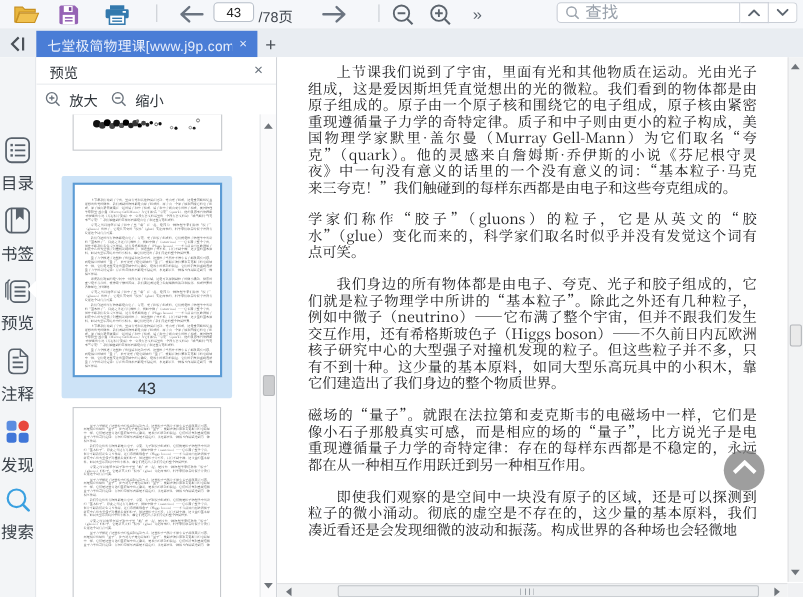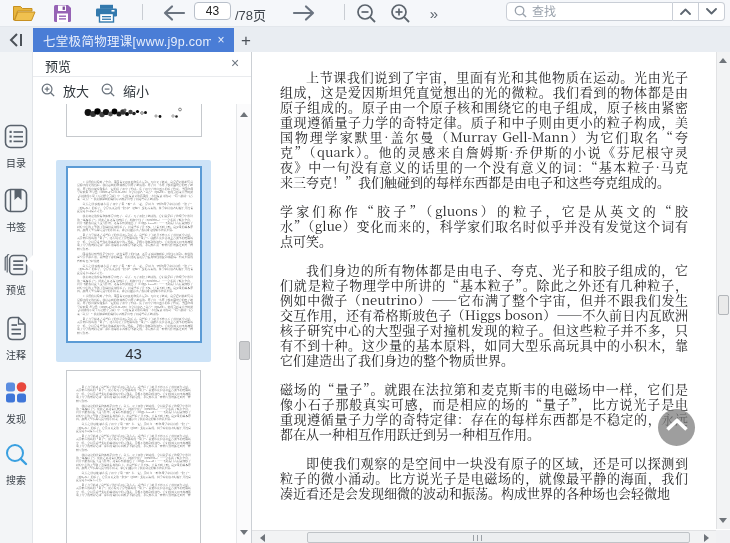--- a/index.html
+++ b/index.html
@@ -8,38 +8,38 @@
   #app { position:relative; width:730px; height:543px; background:#fff; overflow:hidden; }
   .abs { position:absolute; }
 
   
   .toolbar { left:0; top:0; width:730px; height:27px; background:#f5f7fa; border-bottom:1px solid #e3e7ec; }
   .tb-sep { top:4px; width:1px; height:16px; background:#c9cdd3; }
   .page-input { left:194px; top:2px; width:37px; height:18px; border:1px solid #b9c0ca; border-radius:4px; background:#fff; text-align:center; font-size:12px; color:#222; font-family:"Liberation Sans",sans-serif; outline:none; padding:0; }
   .page-total { left:235px; top:5px; font-size:13px; color:#3f454d; }
   .search-group { left:506px; top:2px; width:219px; height:19px; display:flex; }
   .search-box { width:167px; height:19px; border:1px solid #c9ced6; border-radius:4px 0 0 4px; background:#fff; display:flex; align-items:center; padding-left:7px; }
-  .search-input { border:none; outline:none; background:transparent; font-size:12px; color:#444; width:130px; margin-left:5px; font-family:"Liberation Sans","Noto Sans CJK SC",sans-serif; }
+  .search-input { border:none; outline:none; background:transparent; font-size:15px; color:#444; width:130px; margin-left:5px; font-family:"Liberation Sans","Noto Sans CJK SC",sans-serif; }
   .search-input::placeholder { color:#9aa2ac; }
   .find-btn { width:26px; height:19px; border:1px solid #c9ced6; border-left:none; background:#fff; display:flex; align-items:center; justify-content:center; }
   .find-btn.next { border-radius:0 4px 4px 0; }
   .icon-btn { display:flex; align-items:center; justify-content:center; }
 
   
   .tabbar { left:0; top:27px; width:730px; height:25px; background:#e9edf2; }
   .tab { left:33px; top:1px; width:201px; height:24px; background:#4a7dd6; display:flex; align-items:center; }
   .tab-title { margin-left:10px; width:168px; font-size:12.5px; letter-spacing:0.3px; color:#e8eefb; white-space:nowrap; overflow:hidden; }
   .tab-close { width:20px; text-align:center; color:#e9effc; font-size:12px; }
   .collapse-btn { left:4px; top:5px; width:24px; height:16px; }
   .newtab-btn { left:236px; top:4px; width:20px; height:20px; }
 
   
   .strip { left:0; top:52px; width:33px; height:491px; background:#f3f5f7; border-right:1px solid #e2e5e9; }
   .strip-item { position:absolute; left:0; width:32px; text-align:center; }
-  .strip-item .s-label { display:block; font-size:10px; color:#3b424a; margin-top:2px; letter-spacing:0; }
+  .strip-item .s-label { display:block; font-size:15px; color:#3b424a; margin-top:2px; letter-spacing:0; }
   .notch { position:absolute; left:25px; width:0; height:0; border-top:8px solid transparent; border-bottom:8px solid transparent; border-right:8px solid #ffffff; }
 
   
   .panel { left:33px; top:52px; width:219px; height:491px; background:#fff; border-right:1px solid #ccd0d5; overflow:hidden; }
   .panel-header { position:absolute; left:0; top:0; width:218px; height:25px; border-bottom:1px solid #e9ebee; }
   .panel-title { position:absolute; left:12px; top:4px; font-size:13px; color:#2f353b; }
   .panel-close { position:absolute; right:8px; top:3px; width:16px; height:16px; color:#6d7680; font-size:14px; line-height:16px; text-align:center; }
   .panel-zoom { position:absolute; left:0; top:25px; width:218px; height:27px; display:flex; align-items:center; padding-left:4px; }
   .pz-label { font-size:13px; color:#2f353b; margin:0 4px 0 4px; }
   .thumbs { position:absolute; left:0; top:52px; width:203px; height:439px; overflow:hidden; }
@@ -47,21 +47,21 @@
   .thumb-label { position:absolute; width:100%; text-align:center; font-size:15px; color:#2c3036; font-family:"Liberation Sans",sans-serif; }
   .sel-wrap { position:absolute; left:23px; top:56px; width:155px; height:202px; background:#cde3f7; border-radius:2px; }
   .mini { position:absolute; overflow:hidden; }
   .mini-inner { width:560px; transform-origin:0 0; font-family:"Noto Serif CJK SC","Liberation Serif",serif; color:#4d4d4d; }
   .mini-inner p { font-size:13.5px; line-height:17px; text-align:justify; text-indent:2em; margin-bottom:6px; }
   .pv-scroll { position:absolute; left:203px; top:52px; width:15px; height:439px; background:#fbfbfc; border-left:1px solid #e6e8ea; }
   .pv-thumb { position:absolute; left:2px; top:237px; width:11px; height:19px; background:#cccdcf; border:1px solid #b6b8bb; border-radius:2px; }
 
   
   .main { left:252px; top:52px; width:478px; height:491px; background:#fff; overflow:hidden; }
-  .doc-text { position:absolute; left:28px; top:17px; width:408px; }
+  .doc-text { position:absolute; left:28px; top:5px; width:408px; }
   .para { margin-bottom:13.8px; }
   .tl { font-family:"Noto Serif CJK SC","Liberation Serif",serif; font-size:13px; line-height:15.05px; color:#1d1d1f; text-align:justify; text-align-last:justify; white-space:nowrap; }
   .tl.first { padding-left:26px; }
   .tl.last { text-align-last:left; }
 
   .v-scroll { left:716px; top:52px; width:14px; height:477px; background:#f2f3f4; border-left:1px solid #e1e2e4; }
   .v-thumb { position:absolute; left:1px; top:243px; width:11px; height:20px; background:#eaeaea; border:1px solid #b3b6ba; border-radius:2px; }
   .h-scroll { left:252px; top:530px; width:464px; height:13px; background:#f2f3f4; border-top:1px solid #e1e2e4; }
   .h-thumb { position:absolute; left:55px; top:1px; width:383px; height:11px; background:#eceef0; border:1px solid #bfc3c7; border-radius:2px; }
   .h-grip { position:absolute; left:45%; top:2px; width:12px; height:6px; margin-left:-6px;
@@ -360,21 +360,21 @@
           <div class="tl last">它们建造出了我们身边的整个物质世界。</div>
         </div>
         <div class="para">
           <div class="tl">磁场的“量子”。就跟在法拉第和麦克斯韦的电磁场中一样，它们是</div>
           <div class="tl">像小石子那般真实可感，而是相应的场的“量子”，比方说光子是电</div>
           <div class="tl">重现遵循量子力学的奇特定律：存在的每样东西都是不稳定的，永远</div>
           <div class="tl last">都在从一种相互作用跃迁到另一种相互作用。</div>
         </div>
         <div class="para">
           <div class="tl first">即使我们观察的是空间中一块没有原子的区域，还是可以探测到</div>
-          <div class="tl">粒子的微小涌动。比方说光子是电磁场的，就像最平静的海面，我们</div>
+          <div class="tl">粒子的微小涌动。彻底的虚空是不存在的，这少量的基本原料，我们</div>
           <div class="tl last">凑近看还是会发现细微的波动和振荡。构成世界的各种场也会轻微地</div>
         </div>
       </div>
   </div>
 
   <div class="abs v-scroll">
     <div class="arr up" style="left:2px;top:6px;"></div>
     <div class="v-thumb"></div>
     <div class="arr down" style="left:2px;top:466px;"></div>
   </div>

